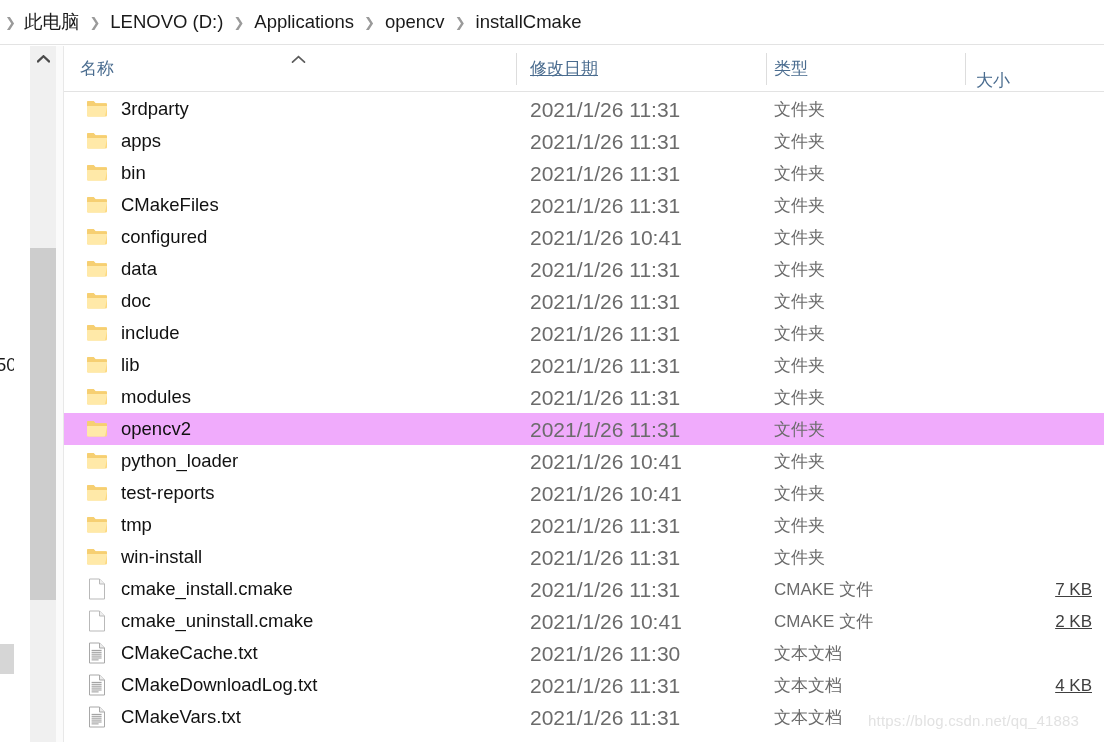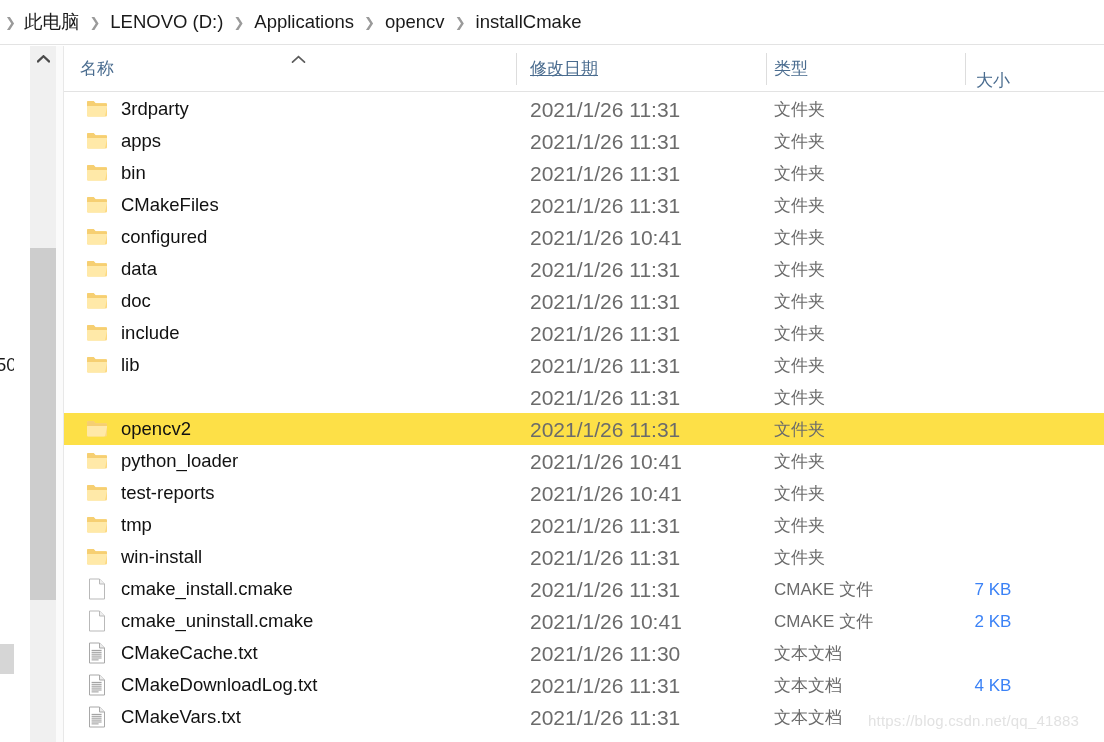--- a/index.html
+++ b/index.html
@@ -164,21 +164,21 @@
     overflow: hidden;
   }
   .row {
     position: relative;
     height: 32px;
     width: 1040px;
     display: flex;
     align-items: center;
   }
   .row.selected {
-    background: #fde047;
+    background: #f0abfc;
   }
   .cell-name {
     position: absolute;
     left: 0;
     display: flex;
     align-items: center;
     height: 32px;
   }
   .icon-box {
     width: 22px;
@@ -210,25 +210,26 @@
     left: 710px;
     font-size: 17px;
     color: #6b6b6b;
     white-space: nowrap;
     line-height: 1;
   }
   .cell-size {
     position: absolute;
     left: 830px;
     width: 198px;
-    text-align: center;
+    text-align: right;
     font-size: 17px;
-    color: #3b82f6;
+    color: #404040;
     white-space: nowrap;
     line-height: 1;
+    text-decoration: underline;
   }
 
   
   .watermark {
     position: absolute;
     left: 868px;
     top: 712px;
     font-size: 15px;
     color: #e2e2e2;
     white-space: nowrap;
@@ -417,20 +418,30 @@
               <path d="M1 3.2 Q1 2 2.2 2 H7.6 L9.6 4.3 H19.8 Q21 4.3 21 5.5 V7.0 H1 Z" fill="#f6cf72"></path>
             </svg>
           </span>
           <span class="name-text">lib</span>
         </div>
         <div class="cell-date">2021/1/26 11:31</div>
         <div class="cell-type">文件夹</div>
         <div class="cell-size"></div>
       </div>
       <div class="row">
+        <div class="cell-name">
+          <span class="icon-box">
+            <svg width="22" height="20" viewBox="0 0 22 20">
+              <path d="M1 3.2 Q1 2 2.2 2 H7.6 L9.6 4.3 H19.8 Q21 4.3 21 5.5 V16.3 Q21 17.5 19.8 17.5 H2.2 Q1 17.5 1 16.3 Z" fill="#fcd980"></path>
+              <path d="M3.6 6.6 H20.2 Q21.4 6.6 21.1 7.8 L19.2 16.6 Q19 17.5 17.8 17.5 H2.2 Q1 17.5 1 16.3 V7.8 Q1 6.6 2.2 6.6 Z" fill="#ffe9a8"></path>
+              <path d="M1 3.2 Q1 2 2.2 2 H7.6 L9.6 4.3 H19.8 Q21 4.3 21 5.5 V7.0 H1 Z" fill="#f6cf72"></path>
+            </svg>
+          </span>
+          <span class="name-text">modules</span>
+        </div>
         <div class="cell-date">2021/1/26 11:31</div>
         <div class="cell-type">文件夹</div>
         <div class="cell-size"></div>
       </div>
       <div class="row selected">
         <div class="cell-name">
           <span class="icon-box">
             <svg width="22" height="20" viewBox="0 0 22 20">
               <path d="M1 3.2 Q1 2 2.2 2 H7.6 L9.6 4.3 H19.8 Q21 4.3 21 5.5 V16.3 Q21 17.5 19.8 17.5 H2.2 Q1 17.5 1 16.3 Z" fill="#fcd980"></path>
               <path d="M3.6 6.6 H20.2 Q21.4 6.6 21.1 7.8 L19.2 16.6 Q19 17.5 17.8 17.5 H2.2 Q1 17.5 1 16.3 V7.8 Q1 6.6 2.2 6.6 Z" fill="#ffe9a8"></path>

